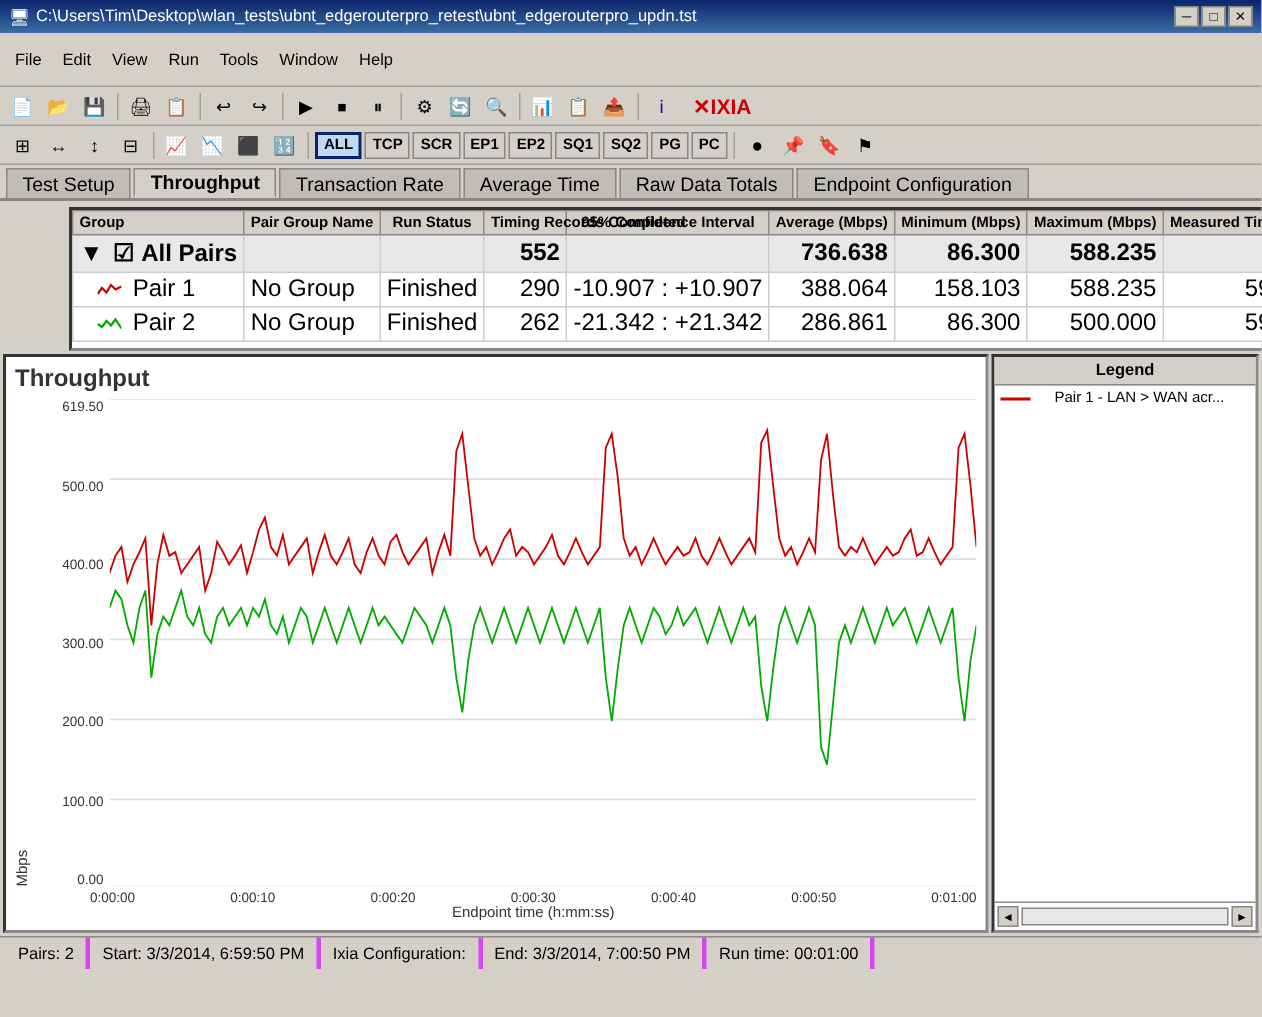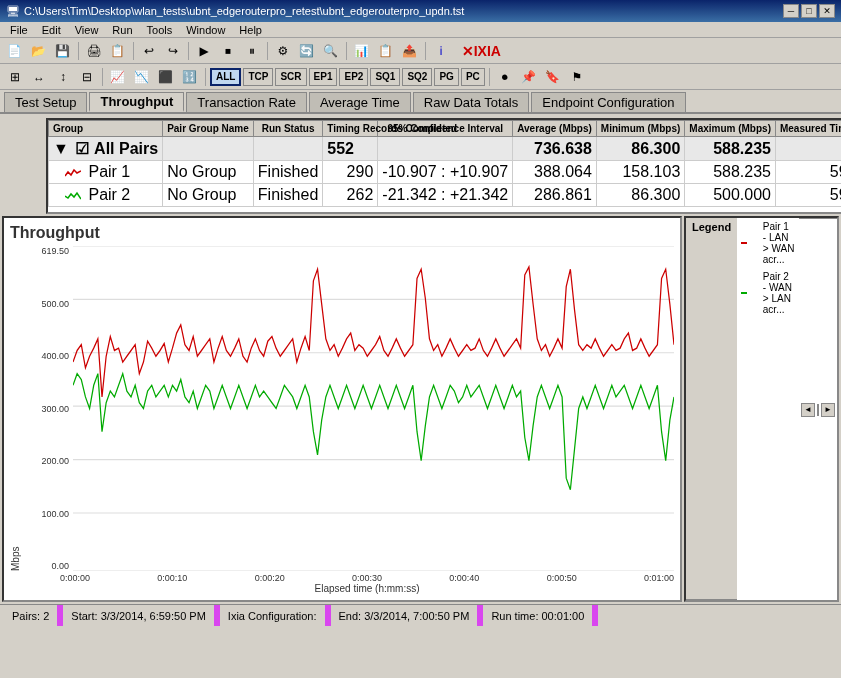--- a/index.html
+++ b/index.html
@@ -26,21 +26,21 @@
       display: flex; align-items: center; justify-content: center;
     }
 
     
     .menu-bar {
       background: #d4d0c8;
       border-bottom: 1px solid #a0a0a0;
       padding: 2px 4px;
       display: flex;
       gap: 2px;
-      height: 16px;
+      height: 36px;
       align-items: center;
     }
     .menu-item {
       padding: 1px 6px;
       cursor: pointer;
       font-size: 11px;
     }
 
     
     .toolbar {
@@ -208,25 +208,25 @@
     .y-label {
       font-size: 10px;
       color: #333;
       writing-mode: vertical-rl;
       transform: rotate(180deg);
       margin-right: 2px;
     }
 
     
     .legend-panel {
-      width: 155px;
+      width: 178px;
       background: white;
       border: 2px inset #888;
       display: flex;
-      flex-direction: row;
+      flex-direction: column;
     }
     .legend-title {
       background: #d4d0c8;
       border-bottom: 1px solid #888;
       padding: 3px 6px;
       font-weight: bold;
       text-align: center;
       font-size: 11px;
     }
     .legend-item {
@@ -250,21 +250,21 @@
       background: #d4d0c8;
       border-top: 1px solid #888;
       height: 22px;
       display: flex;
       align-items: center;
       padding: 0 4px;
       font-size: 11px;
       gap: 0;
     }
     .status-item {
-      border-right: 6px solid #d946ef;
+      border-right: 3px solid #d946ef;
       padding: 0 8px;
       height: 100%;
       display: flex;
       align-items: center;
       text-align: right;
     }
 
     .expand-icon { cursor: pointer; margin-right: 2px; }
     .indent1 { padding-left: 16px; }
 
@@ -404,21 +404,21 @@
         <tbody>
 
           <tr class="row-allpairs">
             <td>
               <span class="expand-icon">▼</span>
               <span>☑</span>
               <strong>All Pairs</strong>
             </td>
             <td></td>
             <td></td>
-            <td style="">552</td>
+            <td style="text-align:right;">552</td>
             <td></td>
             <td style="text-align:right; font-weight:bold;">736.638</td>
             <td style="text-align:right; font-weight:bold;">86.300</td>
             <td style="text-align:right; font-weight:bold;">588.235</td>
             <td></td>
             <td></td>
           </tr>
 
           <tr class="row-pair">
             <td class="indent1">
@@ -499,34 +499,30 @@
     </div>
     <div class="x-axis">
       <span>0:00:00</span>
       <span>0:00:10</span>
       <span>0:00:20</span>
       <span>0:00:30</span>
       <span>0:00:40</span>
       <span>0:00:50</span>
       <span>0:01:00</span>
     </div>
-    <div class="x-label">Elapsed time (h:mm:ss)</div>
+    <div class="x-label">Endpoint time (h:mm:ss)</div>
   </div>
 
   <div class="legend-panel">
     <div class="legend-title">Legend</div>
     <div class="legend-scroll">
       <div class="legend-item">
         <div class="legend-line" style="background:#cc0000;"></div>
         <span>Pair 1 - LAN &gt; WAN acr...</span>
       </div>
-      <div class="legend-item">
-        <div class="legend-line" style="background:#00aa00;"></div>
-        <span>Pair 2 - WAN &gt; LAN acr...</span>
-      </div>
     </div>
     <div style="display:flex; border-top:1px solid #888; padding:2px; gap:2px; align-items:center;">
       <button style="width:14px;height:14px;font-size:8px;border:1px solid #888;background:#d4d0c8;cursor:pointer;">◄</button>
       <div style="flex:1;height:12px;background:#e8e8e8;border:1px solid #888;"></div>
       <button style="width:14px;height:14px;font-size:8px;border:1px solid #888;background:#d4d0c8;cursor:pointer;">►</button>
     </div>
   </div>
 </div>
 
 <div class="status-bar">

